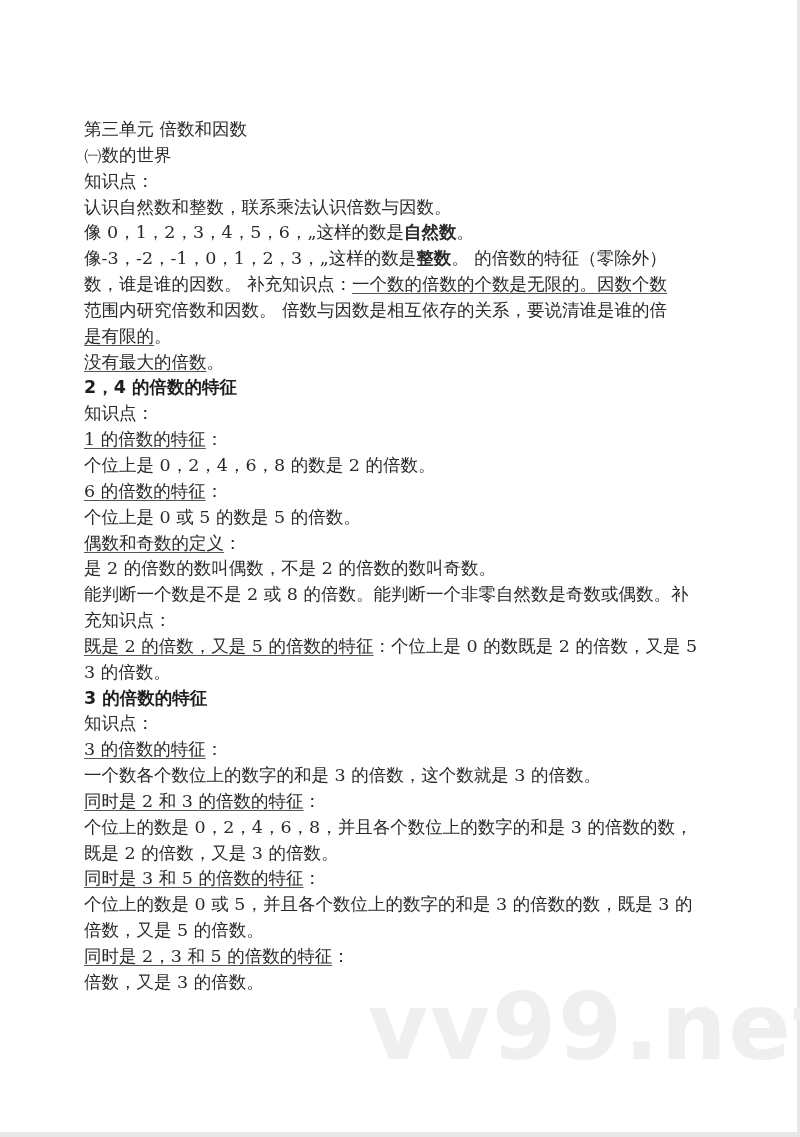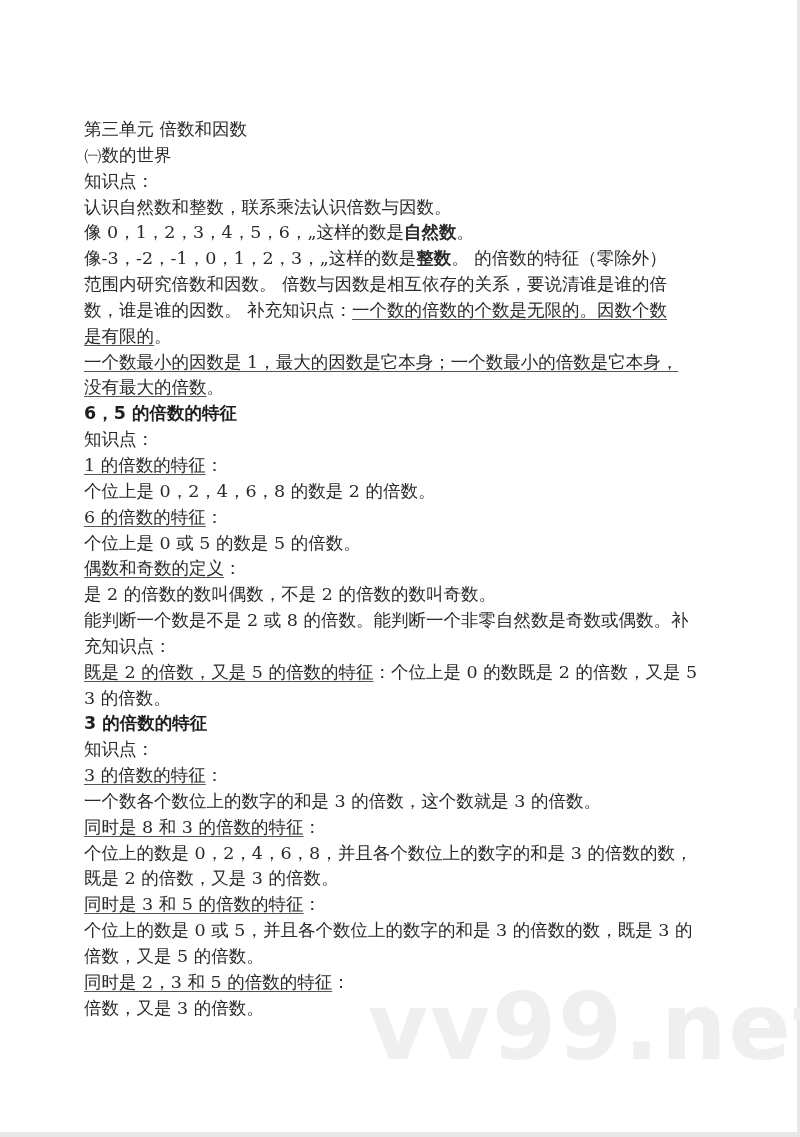--- a/index.html
+++ b/index.html
@@ -75,44 +75,43 @@
   <div class="watermark">vv99.net</div>
 
   <div class="content">
 
     <div class="line">第三单元 倍数和因数</div>
     <div class="line">㈠数的世界</div>
     <div class="line">知识点：</div>
     <div class="line">认识自然数和整数，联系乘法认识倍数与因数。</div>
     <div class="line"><span>像 0，1，2，3，4，5，6，„这样的数是</span><span class="b">自然数</span><span>。</span></div>
     <div class="line"><span>像-3，-2，-1，0，1，2，3，„这样的数是</span><span class="b">整数</span><span>。 的倍数的特征（零除外）</span></div>
+    <div class="line"><span>数，谁是谁的因数。 补充知识点：</span><span class="u">一个数的倍数的个数是无限的。因数个数</span></div>
     <div class="line">范围内研究倍数和因数。 倍数与因数是相互依存的关系，要说清谁是谁的倍</div>
-    <div class="line"><span>数，谁是谁的因数。 补充知识点：</span><span class="u">一个数的倍数的个数是无限的。因数个数</span></div>
     <div class="line"><span class="u">是有限的</span><span>。</span></div>
-    <div class="line"><span class="u">一个数最小的因数是 1，最大的因数是它本身；一个数最小的倍数是它本身，</span></div>
     <div class="line"><span class="u">没有最大的倍数</span><span>。</span></div>
 
-    <div class="line heading">6，5 的倍数的特征</div>
+    <div class="line heading">2，4 的倍数的特征</div>
     <div class="line">知识点：</div>
     <div class="line"><span class="u">1 的倍数的特征</span><span>：</span></div>
     <div class="line">个位上是 0，2，4，6，8 的数是 2 的倍数。</div>
     <div class="line"><span class="u">6 的倍数的特征</span><span>：</span></div>
     <div class="line">个位上是 0 或 5 的数是 5 的倍数。</div>
     <div class="line"><span class="u">偶数和奇数的定义</span><span>：</span></div>
     <div class="line">是 2 的倍数的数叫偶数，不是 2 的倍数的数叫奇数。</div>
     <div class="line">能判断一个数是不是 2 或 8 的倍数。能判断一个非零自然数是奇数或偶数。补</div>
     <div class="line">充知识点：</div>
     <div class="line"><span class="u">既是 2 的倍数，又是 5 的倍数的特征</span><span>：个位上是 0 的数既是 2 的倍数，又是 5</span></div>
     <div class="line">3 的倍数。</div>
 
     <div class="line heading">3 的倍数的特征</div>
     <div class="line">知识点：</div>
     <div class="line"><span class="u">3 的倍数的特征</span><span>：</span></div>
     <div class="line">一个数各个数位上的数字的和是 3 的倍数，这个数就是 3 的倍数。</div>
-    <div class="line"><span class="u">同时是 8 和 3 的倍数的特征</span><span>：</span></div>
+    <div class="line"><span class="u">同时是 2 和 3 的倍数的特征</span><span>：</span></div>
     <div class="line">个位上的数是 0，2，4，6，8，并且各个数位上的数字的和是 3 的倍数的数，</div>
     <div class="line">既是 2 的倍数，又是 3 的倍数。</div>
     <div class="line"><span class="u">同时是 3 和 5 的倍数的特征</span><span>：</span></div>
     <div class="line">个位上的数是 0 或 5，并且各个数位上的数字的和是 3 的倍数的数，既是 3 的</div>
     <div class="line">倍数，又是 5 的倍数。</div>
     <div class="line"><span class="u">同时是 2，3 和 5 的倍数的特征</span><span>：</span></div>
     <div class="line">倍数，又是 3 的倍数。</div>
 
   </div>
 </div>

